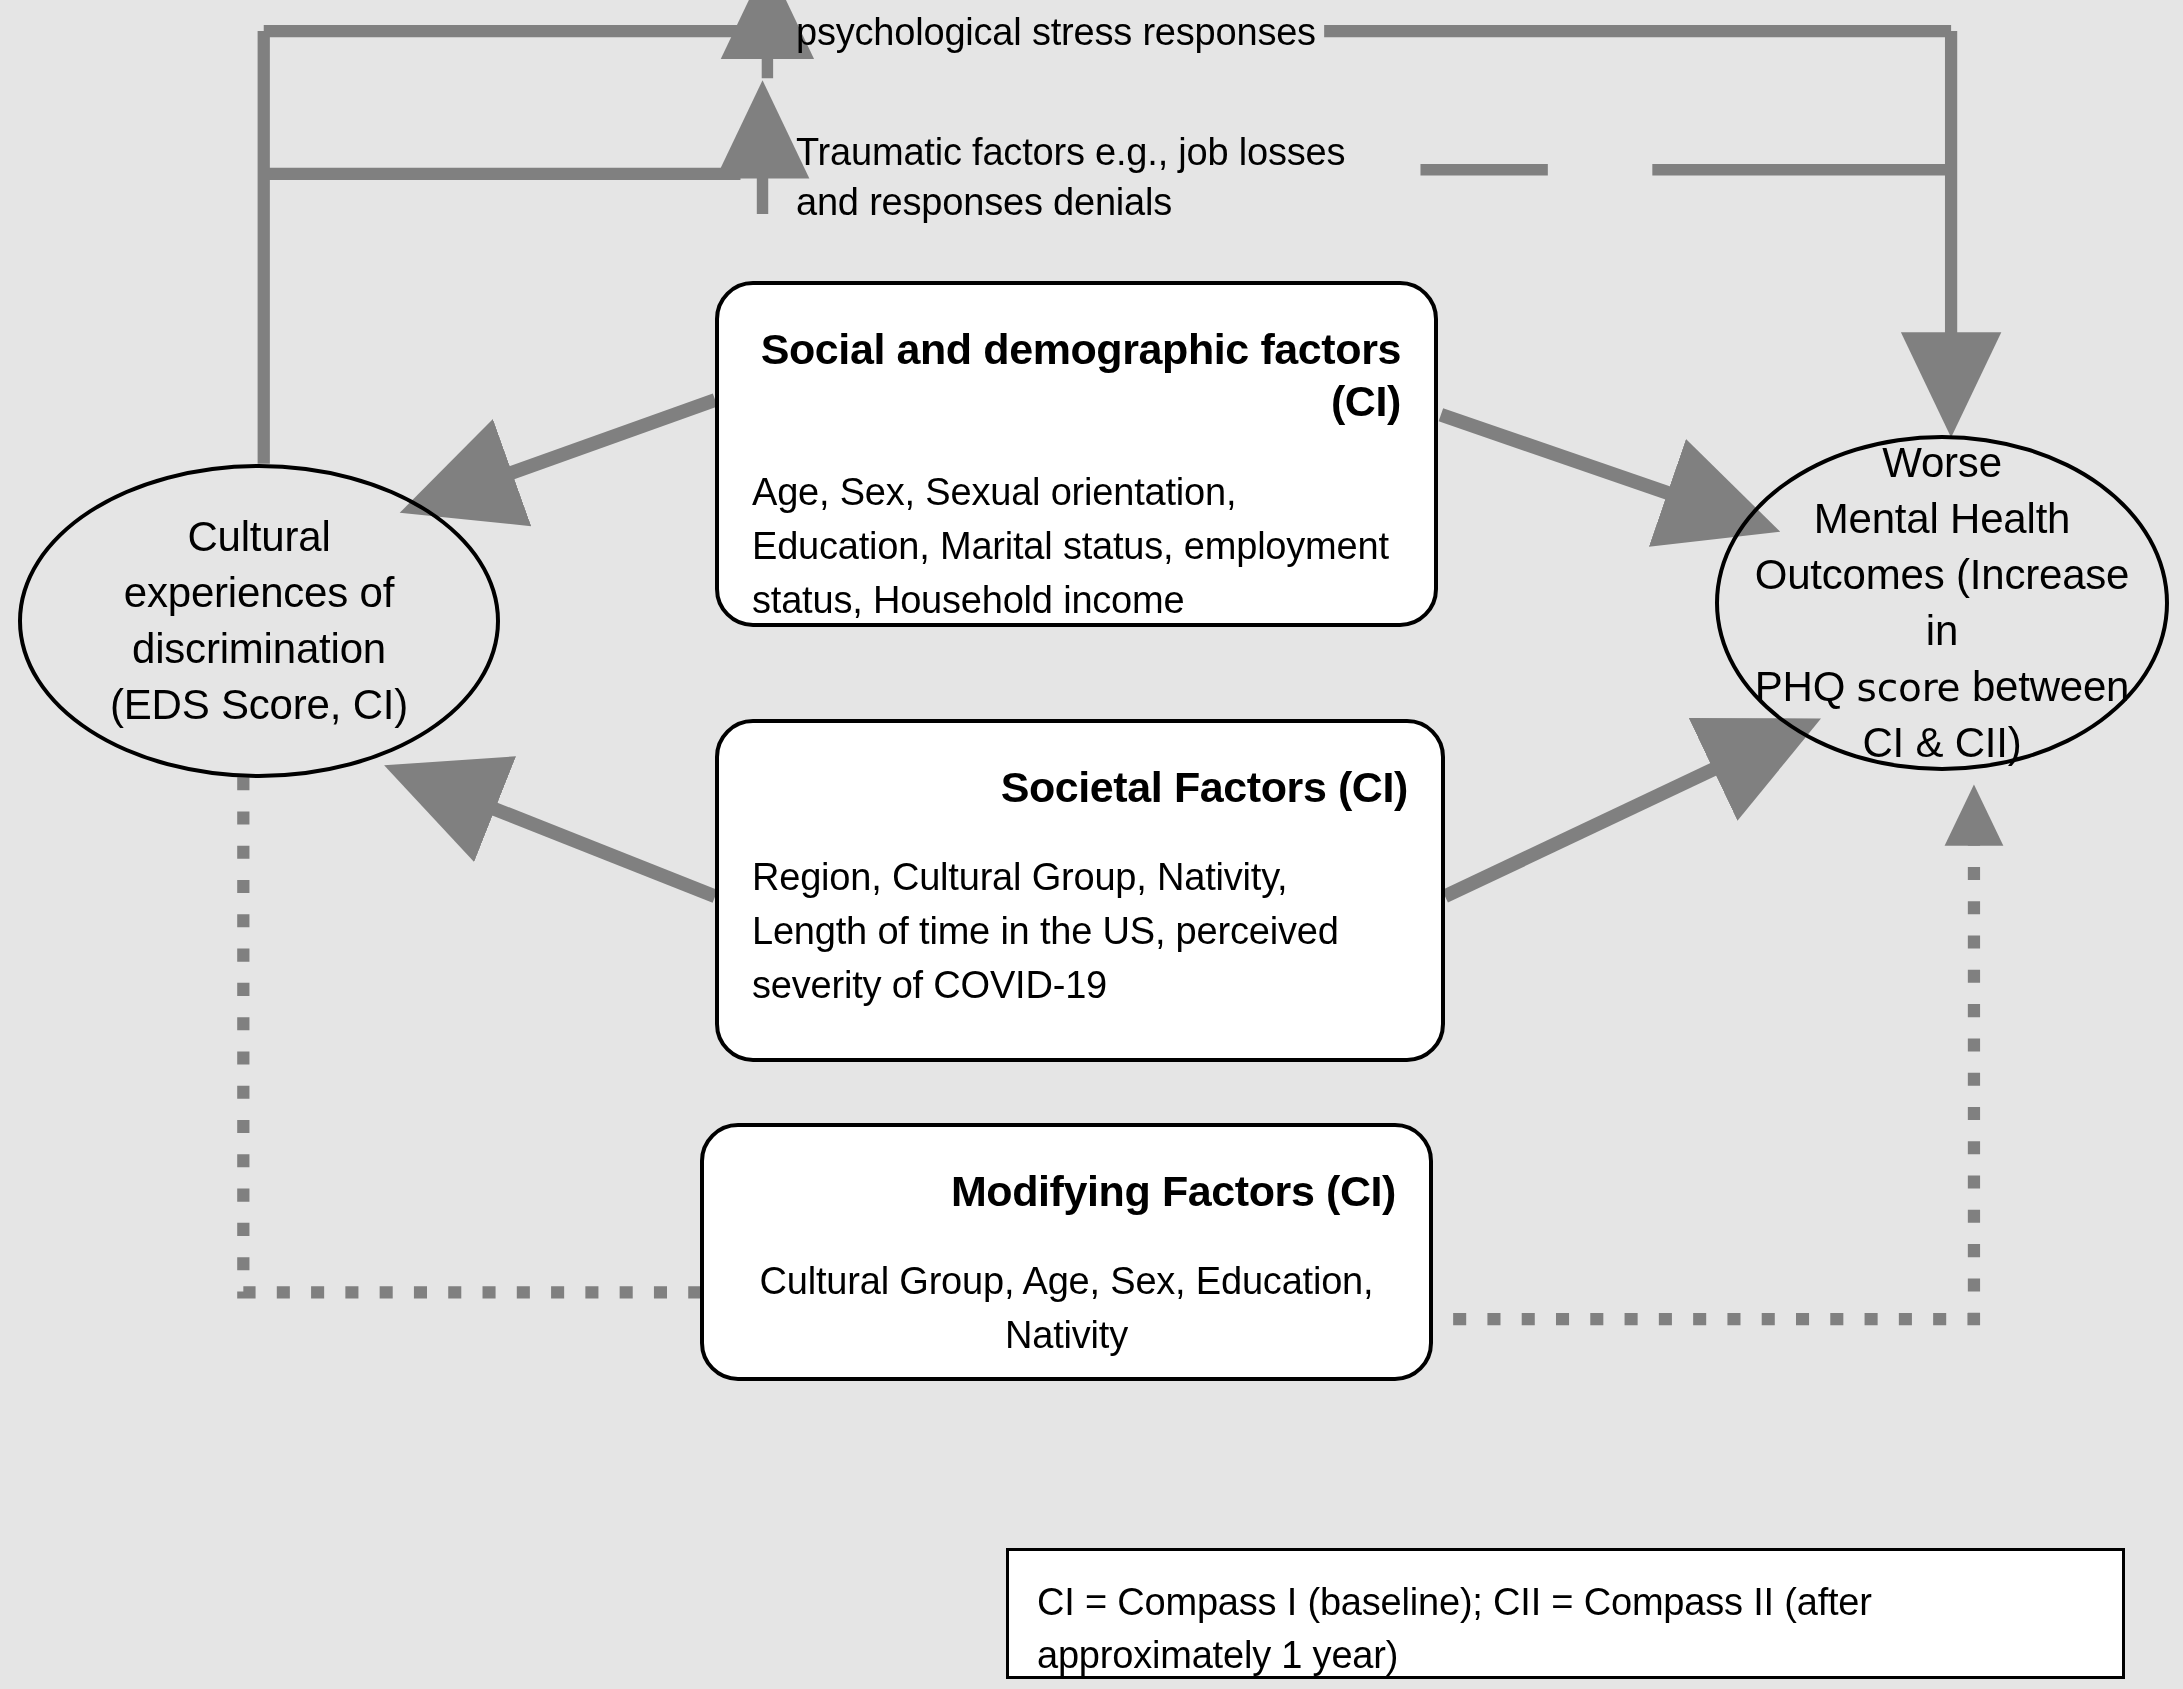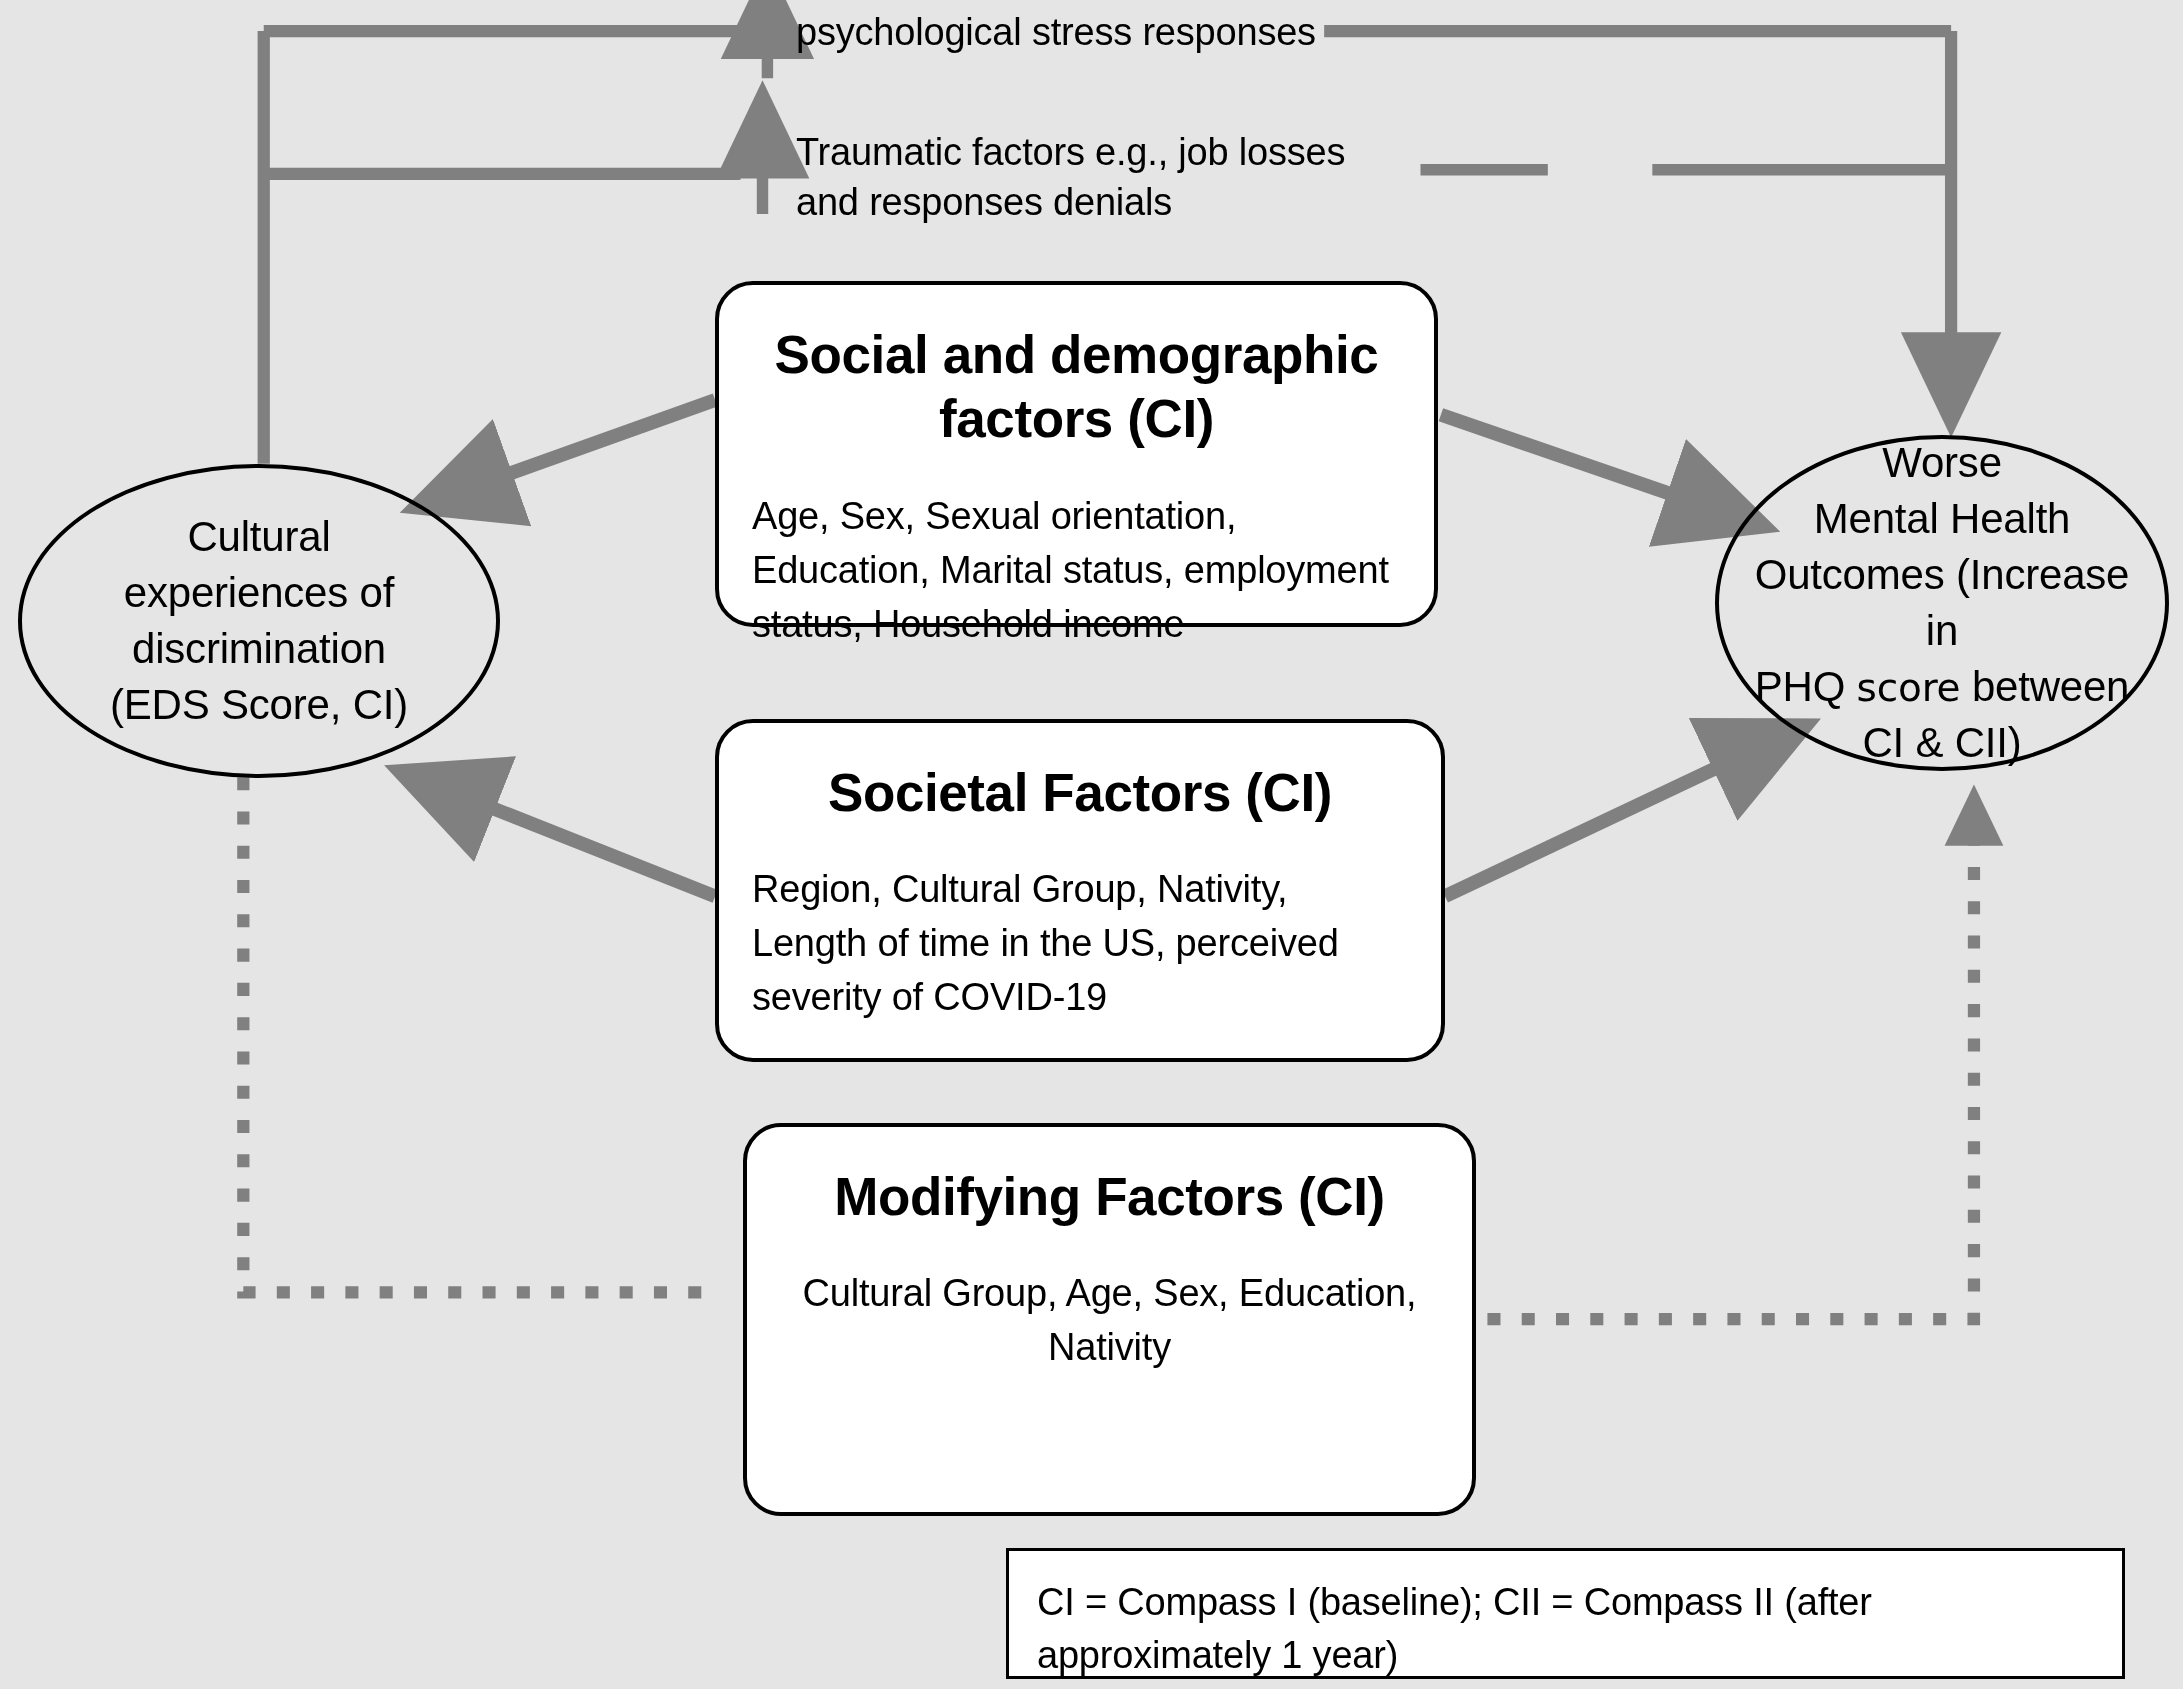--- a/index.html
+++ b/index.html
@@ -21,23 +21,23 @@
   .card{
     position:absolute;
     box-sizing:border-box;
     border:4.9px solid #000;
     border-radius:38px;
     background:#fff;
     padding:28px 33px 0 33px;
   }
   .card .title{
     font-weight:bold;
-    font-size:53px;
+    font-size:43px;
     line-height:1.22;
-    text-align:center;
+    text-align:right;
     letter-spacing:-0.4px;
     margin:9.8px 0 0 0;
   }
   .card .body{
     font-size:38px;
     line-height:1.42;
     text-align:left;
     margin-top:38px;
     letter-spacing:-0.2px;
   }
@@ -173,21 +173,21 @@
   <div class="card" style="left:715px; top:281px; width:723px; height:346px;">
     <div class="title">Social and demographic factors (CI)</div>
     <div class="body">Age, Sex, Sexual orientation, Education, Marital status, employment status, Household income</div>
   </div>
 
   <div class="card" style="left:715px; top:719px; width:730px; height:343px;">
     <div class="title">Societal Factors (CI)</div>
     <div class="body">Region, Cultural Group, Nativity, Length of time in the US, perceived severity of COVID-19</div>
   </div>
 
-  <div class="card center-body" style="left:743px; top:1123px; width:733px; height:393px;">
+  <div class="card center-body" style="left:700px; top:1123px; width:733px; height:258px;">
     <div class="title">Modifying Factors (CI)</div>
     <div class="body">Cultural Group, Age, Sex, Education, Nativity</div>
   </div>
 
   <div class="legend" style="left:1006px; top:1548px; width:1119px; height:131px;">
     <div>CI = Compass I (baseline); CII = Compass II (after approximately 1 year)</div>
   </div>
 
 </div>
 

